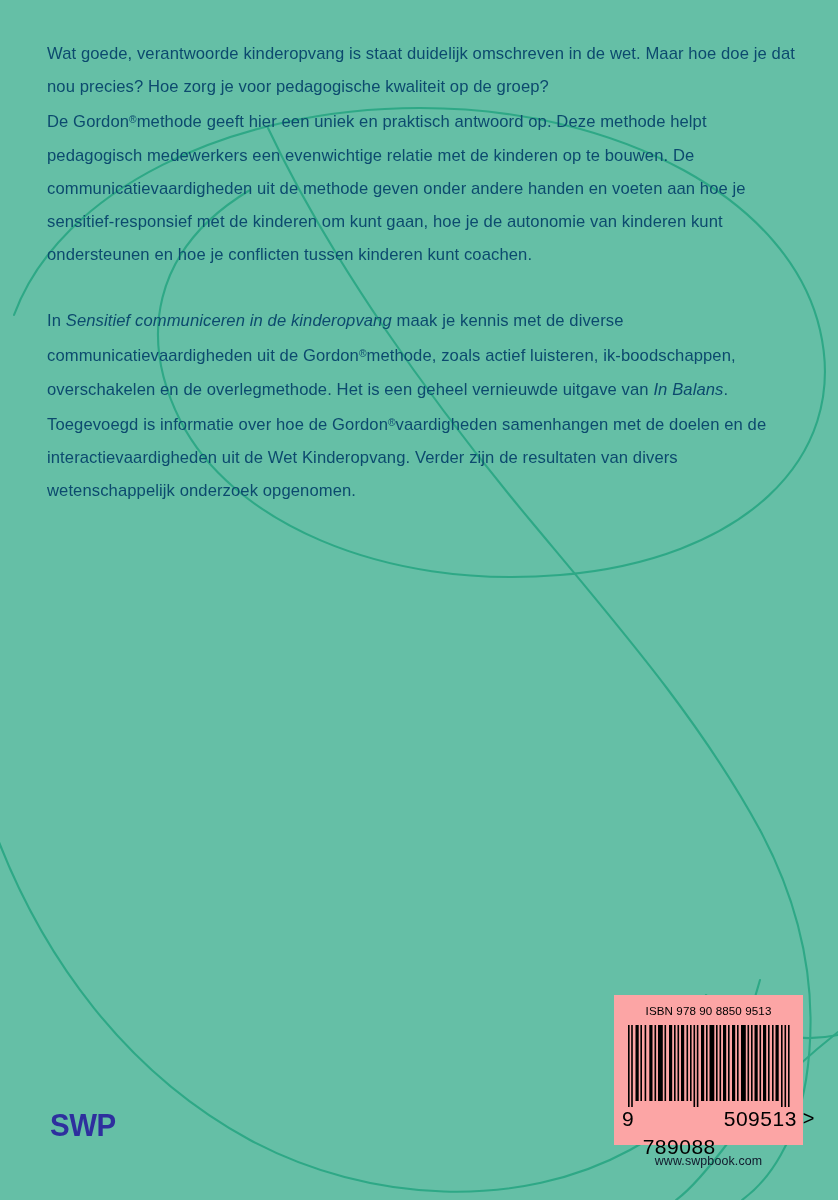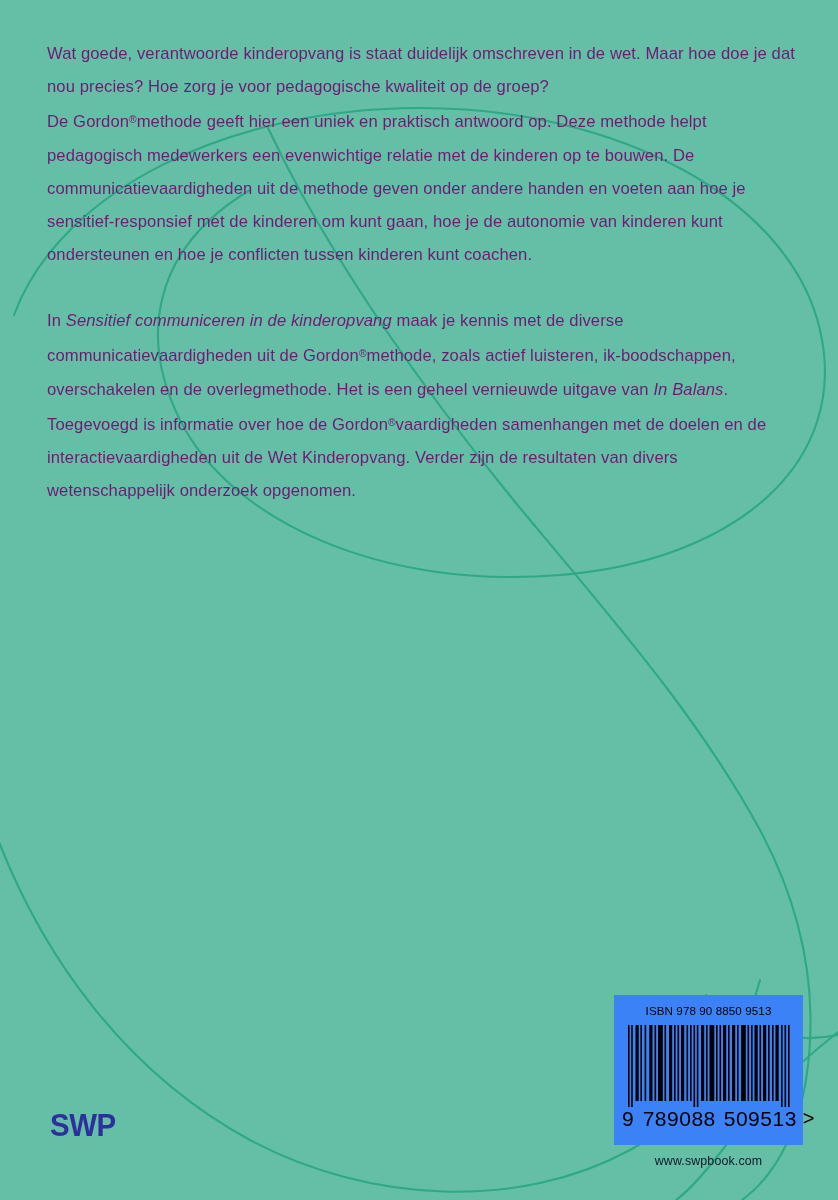--- a/index.html
+++ b/index.html
@@ -26,21 +26,21 @@
     top: 0; left: 0;
     width: 838px;
     height: 1200px;
     pointer-events: none;
   }
   #blurb {
     position: absolute;
     left: 47px;
     top: 37px;
     width: 755px;
-    color: #701a75;
+    color: #0c4a6e;
     font-size: 16.6px;
     line-height: 33.1px;
     letter-spacing: 0.1px;
     font-family: "Liberation Sans", sans-serif;
   }
   #blurb p {
     margin: 0;
   }
   #blurb p.gap {
     margin-top: 33.1px;
@@ -67,21 +67,21 @@
     transform-origin: left center;
   }
   
   #barcode-block {
     position: absolute;
     left: 614px;
     top: 995px;
     width: 189px;
   }
   #barcode-card {
-    background: #3b82f6;
+    background: #fca5a5;
     width: 189px;
     height: 150px;
     position: relative;
     box-sizing: border-box;
   }
   #isbn-text {
     position: absolute;
     top: 9px;
     left: 0;
     width: 189px;
@@ -107,21 +107,21 @@
     height: 28px;
     color: #000;
     font-family: "Liberation Sans", sans-serif;
     font-size: 21px;
     letter-spacing: 0px;
     white-space: nowrap;
     display: flex;
     align-items: flex-start;
   }
   #bc-lead { margin-right: 9px; }
-  #bc-left { letter-spacing: 0.5px; margin-right: 8px; }
+  #bc-left { letter-spacing: 0.5px; margin-right: 8px; margin-top: 28px; }
   #bc-right { letter-spacing: 0.5px; margin-right: 6px; }
   #bc-caret { font-size: 20px; }
   #swp-url {
     margin-top: 9px;
     width: 189px;
     text-align: center;
     color: #0f172a;
     font-size: 12.4px;
     font-family: "Liberation Sans", sans-serif;
     letter-spacing: 0.15px;

